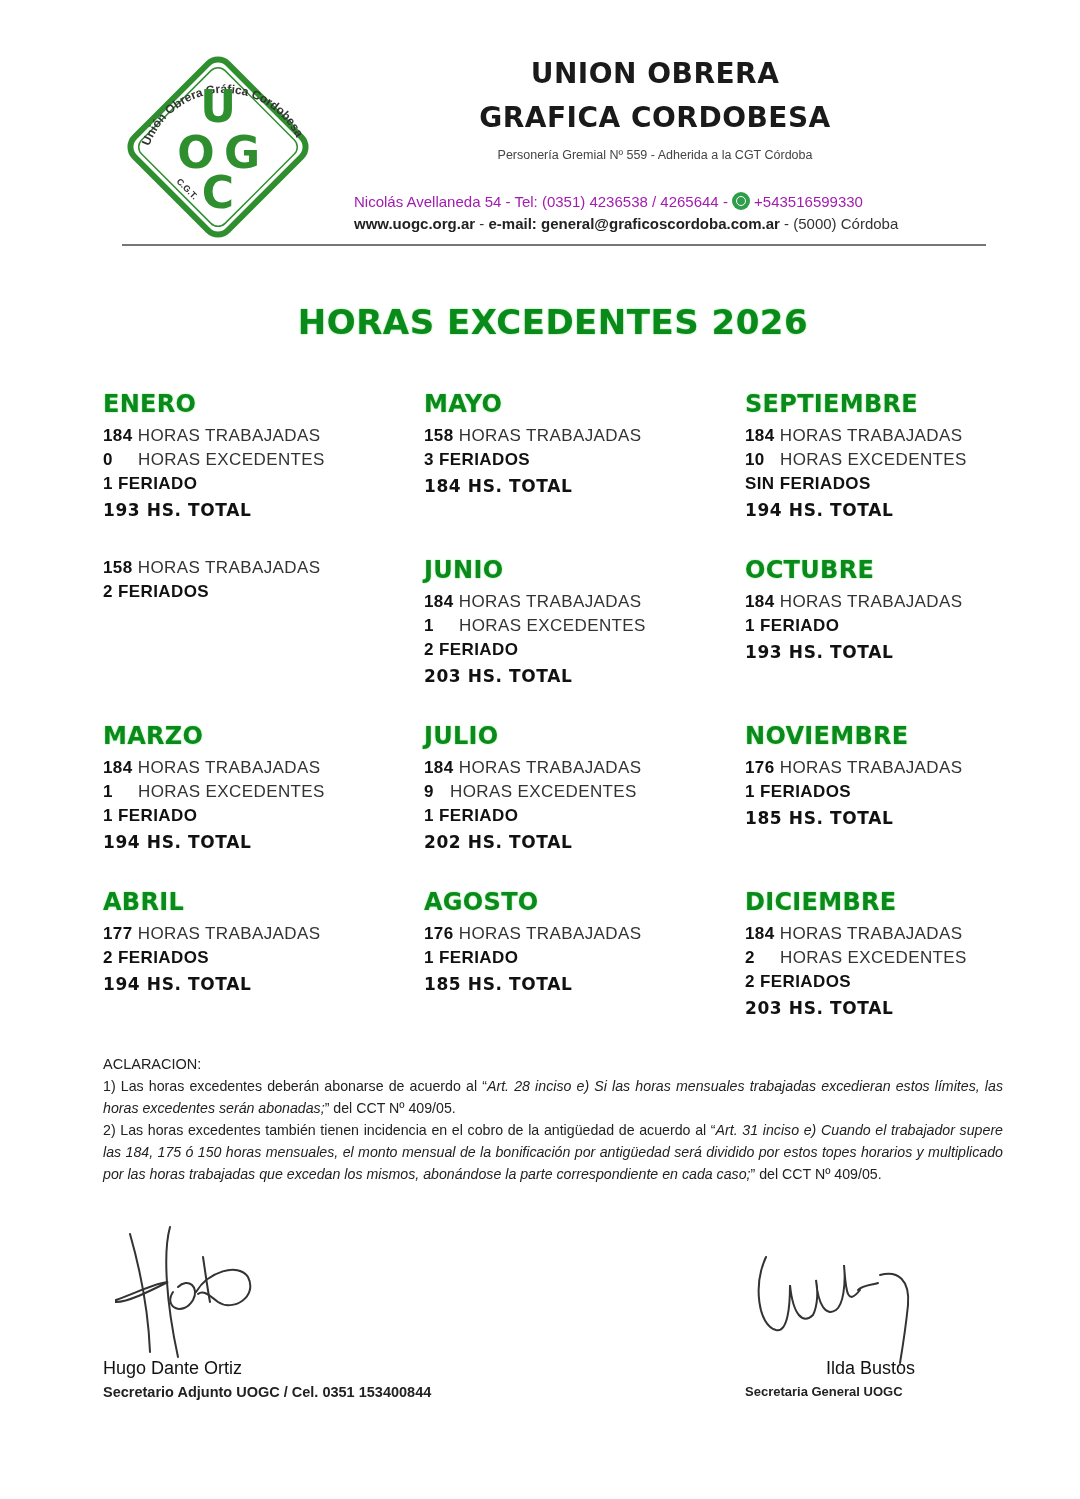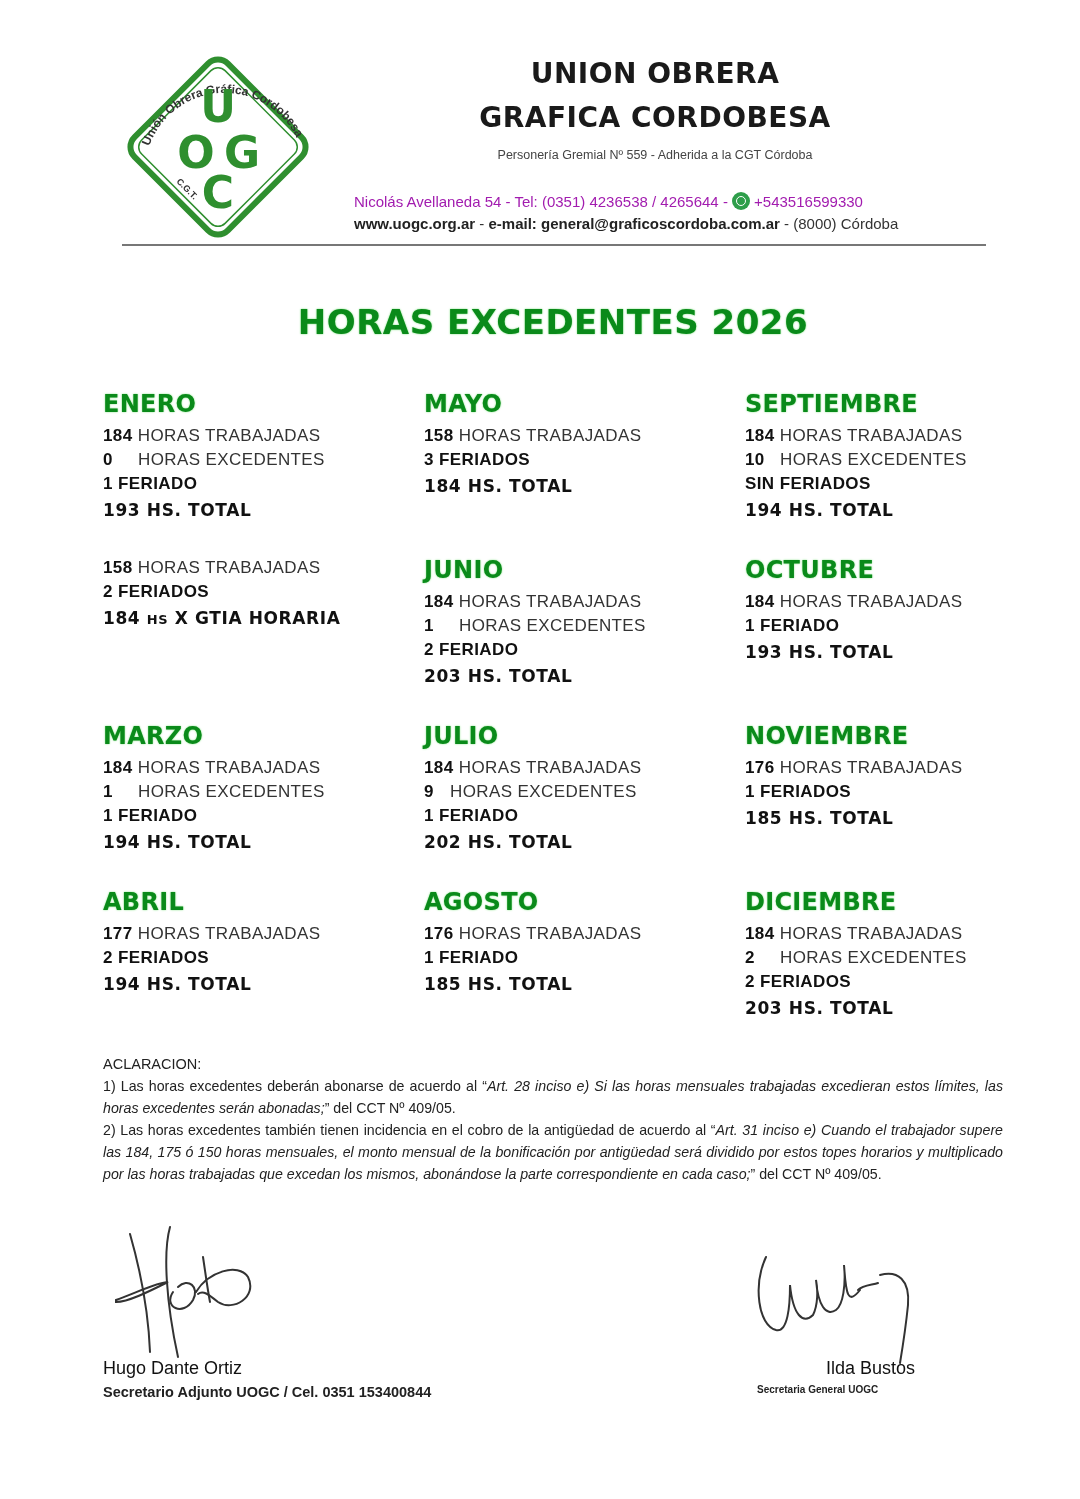--- a/index.html
+++ b/index.html
@@ -29,21 +29,21 @@
 
   .notes { position: absolute; left: 103px; top: 1053px; width: 900px; font-size: 14.2px; line-height: 22px; color: #222; text-align: justify; }
   .notes .label { font-size: 14.5px; }
   .notes i { font-style: italic; }
 
   .sig1 { position: absolute; left: 108px; top: 1222px; width: 160px; height: 140px; }
   .sig2 { position: absolute; left: 748px; top: 1245px; width: 180px; height: 120px; }
   .signer1-name { position: absolute; left: 103px; top: 1358px; font-size: 18px; color: #111; }
   .signer1-role { position: absolute; left: 103px; top: 1384px; font-size: 14.5px; font-weight: bold; color: #222; }
   .signer2-name { position: absolute; left: 826px; top: 1358px; font-size: 18px; color: #111; }
-  .signer2-role { position: absolute; left: 745px; top: 1384px; font-size: 10px; font-weight: bold; color: #222; margin-left: 12px; }
+  .signer2-role { position: absolute; left: 745px; top: 1384px; font-size: 13px; font-weight: bold; color: #222; }
 </style>
 </head>
 <body>
 
 <div class="logo">
   <svg width="200" height="195" viewBox="0 0 200 195">
     <g transform="translate(100,97)">
       <rect x="-66" y="-66" width="132" height="132" rx="14" transform="rotate(45)" fill="#fff" stroke="#2f8f2f" stroke-width="6"></rect>
       <rect x="-59" y="-59" width="118" height="118" rx="10" transform="rotate(45)" fill="none" stroke="#2f8f2f" stroke-width="1.5"></rect>
     </g>
@@ -63,38 +63,37 @@
   <div>UNION OBRERA</div>
   <div>GRAFICA CORDOBESA</div>
 </div>
 <div class="org-sub">Personería Gremial Nº 559  -  Adherida a la CGT Córdoba</div>
 
 <div class="contact1">
   <span>Nicolás Avellaneda 54  -  Tel: (0351) 4236538 / 4265644  -</span>
   <span class="wa-icon"></span><span>+543516599330</span>
 </div>
 <div class="contact2">
-  <b>www.uogc.org.ar</b><span>  -  </span><b>e-mail: general@graficoscordoba.com.ar</b><span>  -  </span><span>(8000) Córdoba</span>
+  <b>www.uogc.org.ar</b><span>  -  </span><b>e-mail: general@graficoscordoba.com.ar</b><span>  -  </span><span>(5000) Córdoba</span>
 </div>
 <div class="header-rule"></div>
 
 <div class="doc-title">HORAS EXCEDENTES 2026</div>
 
 <div class="month" style="left:103px; top:390px;">
   <div class="month-name">ENERO</div>
   <div class="line"><span class="num">184</span> <span>HORAS TRABAJADAS</span></div>
   <div class="line"><span class="num pad">0</span><span>HORAS EXCEDENTES</span></div>
   <div class="line bold">1 FERIADO</div>
   <div class="line total">193 HS. TOTAL</div>
 </div>
 
 <div class="month" style="left:103px; top:556px;">
   <div class="line"><span class="num">158</span> <span>HORAS TRABAJADAS</span></div>
   <div class="line bold">2 FERIADOS</div>
-  <div class="line total"><span>184</span> <span class="small">HS</span> <span>X GTIA HORARIA</span></div>
 </div>
 
 <div class="month" style="left:103px; top:722px;">
   <div class="month-name">MARZO</div>
   <div class="line"><span class="num">184</span> <span>HORAS TRABAJADAS</span></div>
   <div class="line"><span class="num pad">1</span><span>HORAS EXCEDENTES</span></div>
   <div class="line bold">1 FERIADO</div>
   <div class="line total">194 HS. TOTAL</div>
 </div>
 

